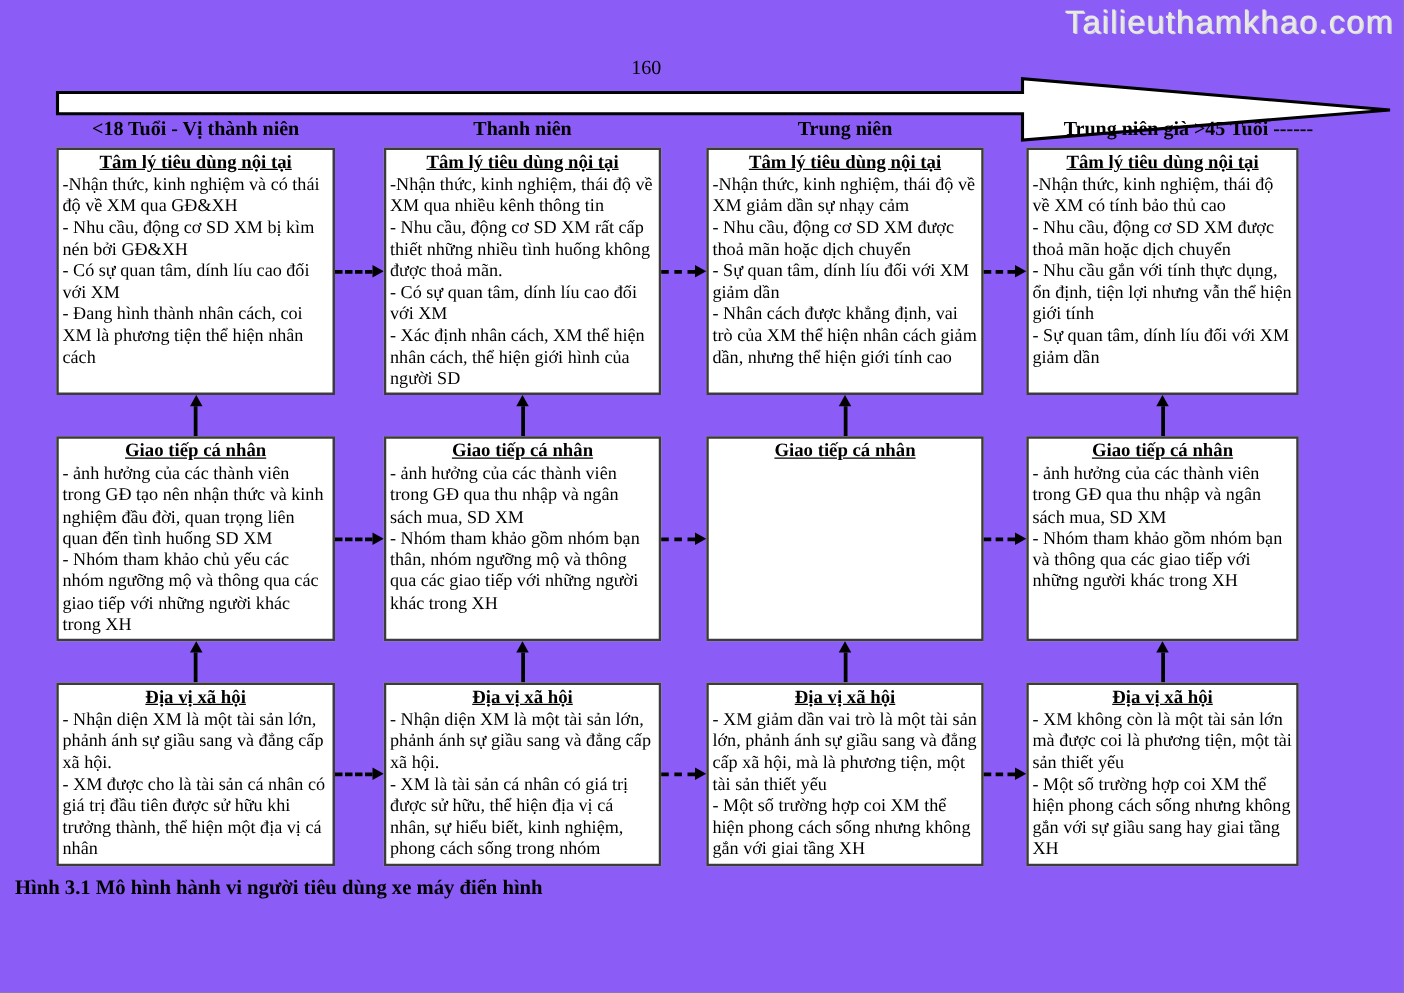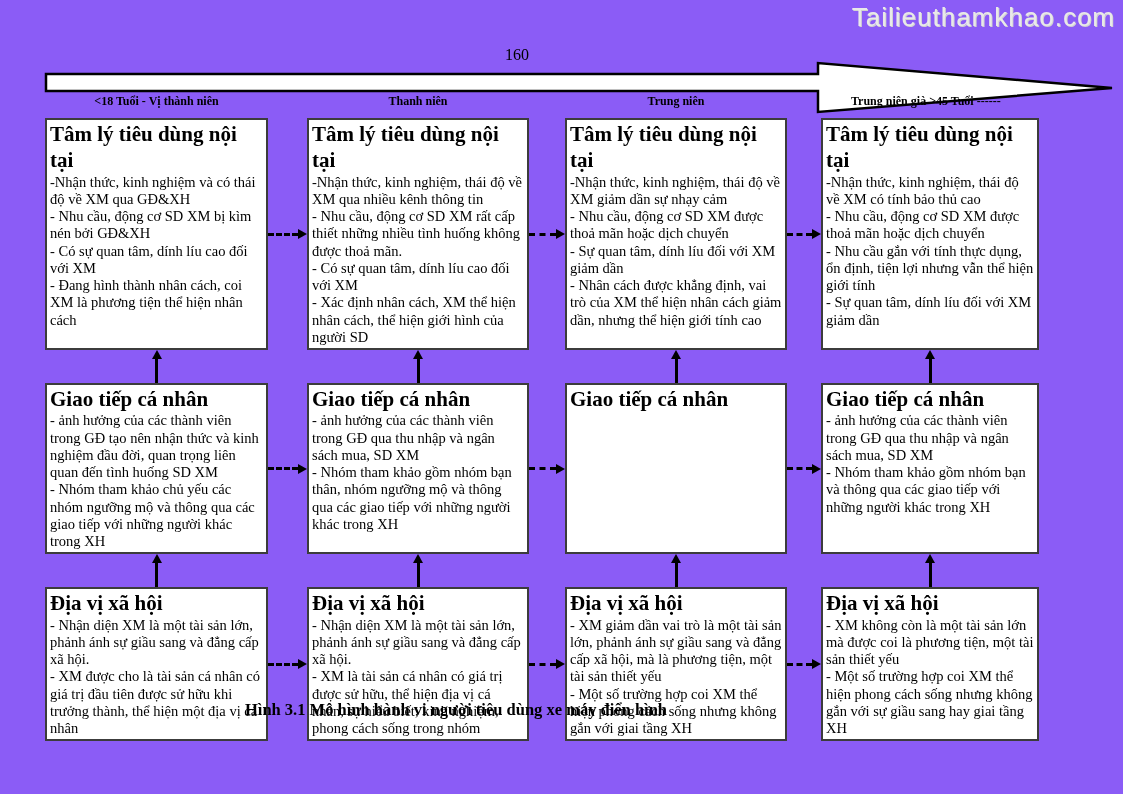--- a/index.html
+++ b/index.html
@@ -24,31 +24,31 @@
     position:absolute; left:45px; top:95px; width:994px;
     display:grid;
     grid-template-columns:223px 39px 222px 36px 222px 34px 218px;
     grid-template-rows:23px auto 33px auto 33px auto;
   }
   .gc1{grid-column:1} .gc2{grid-column:2} .gc3{grid-column:3} .gc4{grid-column:4}
   .gc5{grid-column:5} .gc6{grid-column:6} .gc7{grid-column:7}
   .gr1{grid-row:1} .gr2{grid-row:2} .gr3{grid-row:3}
   .gr4{grid-row:4} .gr5{grid-row:5} .gr6{grid-row:6}
   .hdr {
-    font-weight:bold; font-size:12px; text-align:center;
+    font-weight:bold; font-size:16px; text-align:center;
     white-space:nowrap; line-height:1.1; align-self:start;
   }
   .hdr.left { text-align:left;padding-left:30px; }
   .box {
     border:2px solid #3c3c3c; background:#fff;
     padding:1px 3px 2px 3px;
   }
   .box-title {
-    font-weight:bold; font-size:21px;
-    line-height:1.25;
+    text-align:center; font-weight:bold; font-size:15px;
+    text-decoration:underline; line-height:1.25;
   }
   .box-body {
     font-size:14.5px; line-height:1.19; white-space:pre-line;
   }
   
   .vcell { display:flex; justify-content:center; }
   .varrow { display:flex; flex-direction:column; align-items:center; height:100%; }
   .vhead {
     width:0; height:0;
     border-left:5px solid transparent; border-right:5px solid transparent;
@@ -58,22 +58,22 @@
   
   .hcell { display:flex; align-items:center; }
   .harrow { display:flex; align-items:center; width:100%; }
   .hdash { flex:1; border-top:3px dashed #000; }
   .hhead {
     width:0; height:0;
     border-top:5px solid transparent; border-bottom:5px solid transparent;
     border-left:9px solid #000;
   }
   .caption {
-    position:absolute; left:0; top:700px; width:912px;
-    text-align:center; font-weight:bold; font-size:16.5px;
+    position:absolute; left:12px; top:700px; width:912px;
+    font-weight:bold; font-size:16.5px;
   }
 </style>
 </head>
 <body>
 
 <div class="page">
 
   <div class="watermark">Tailieuthamkhao.com</div>
 
   <div class="page-number">160</div>

